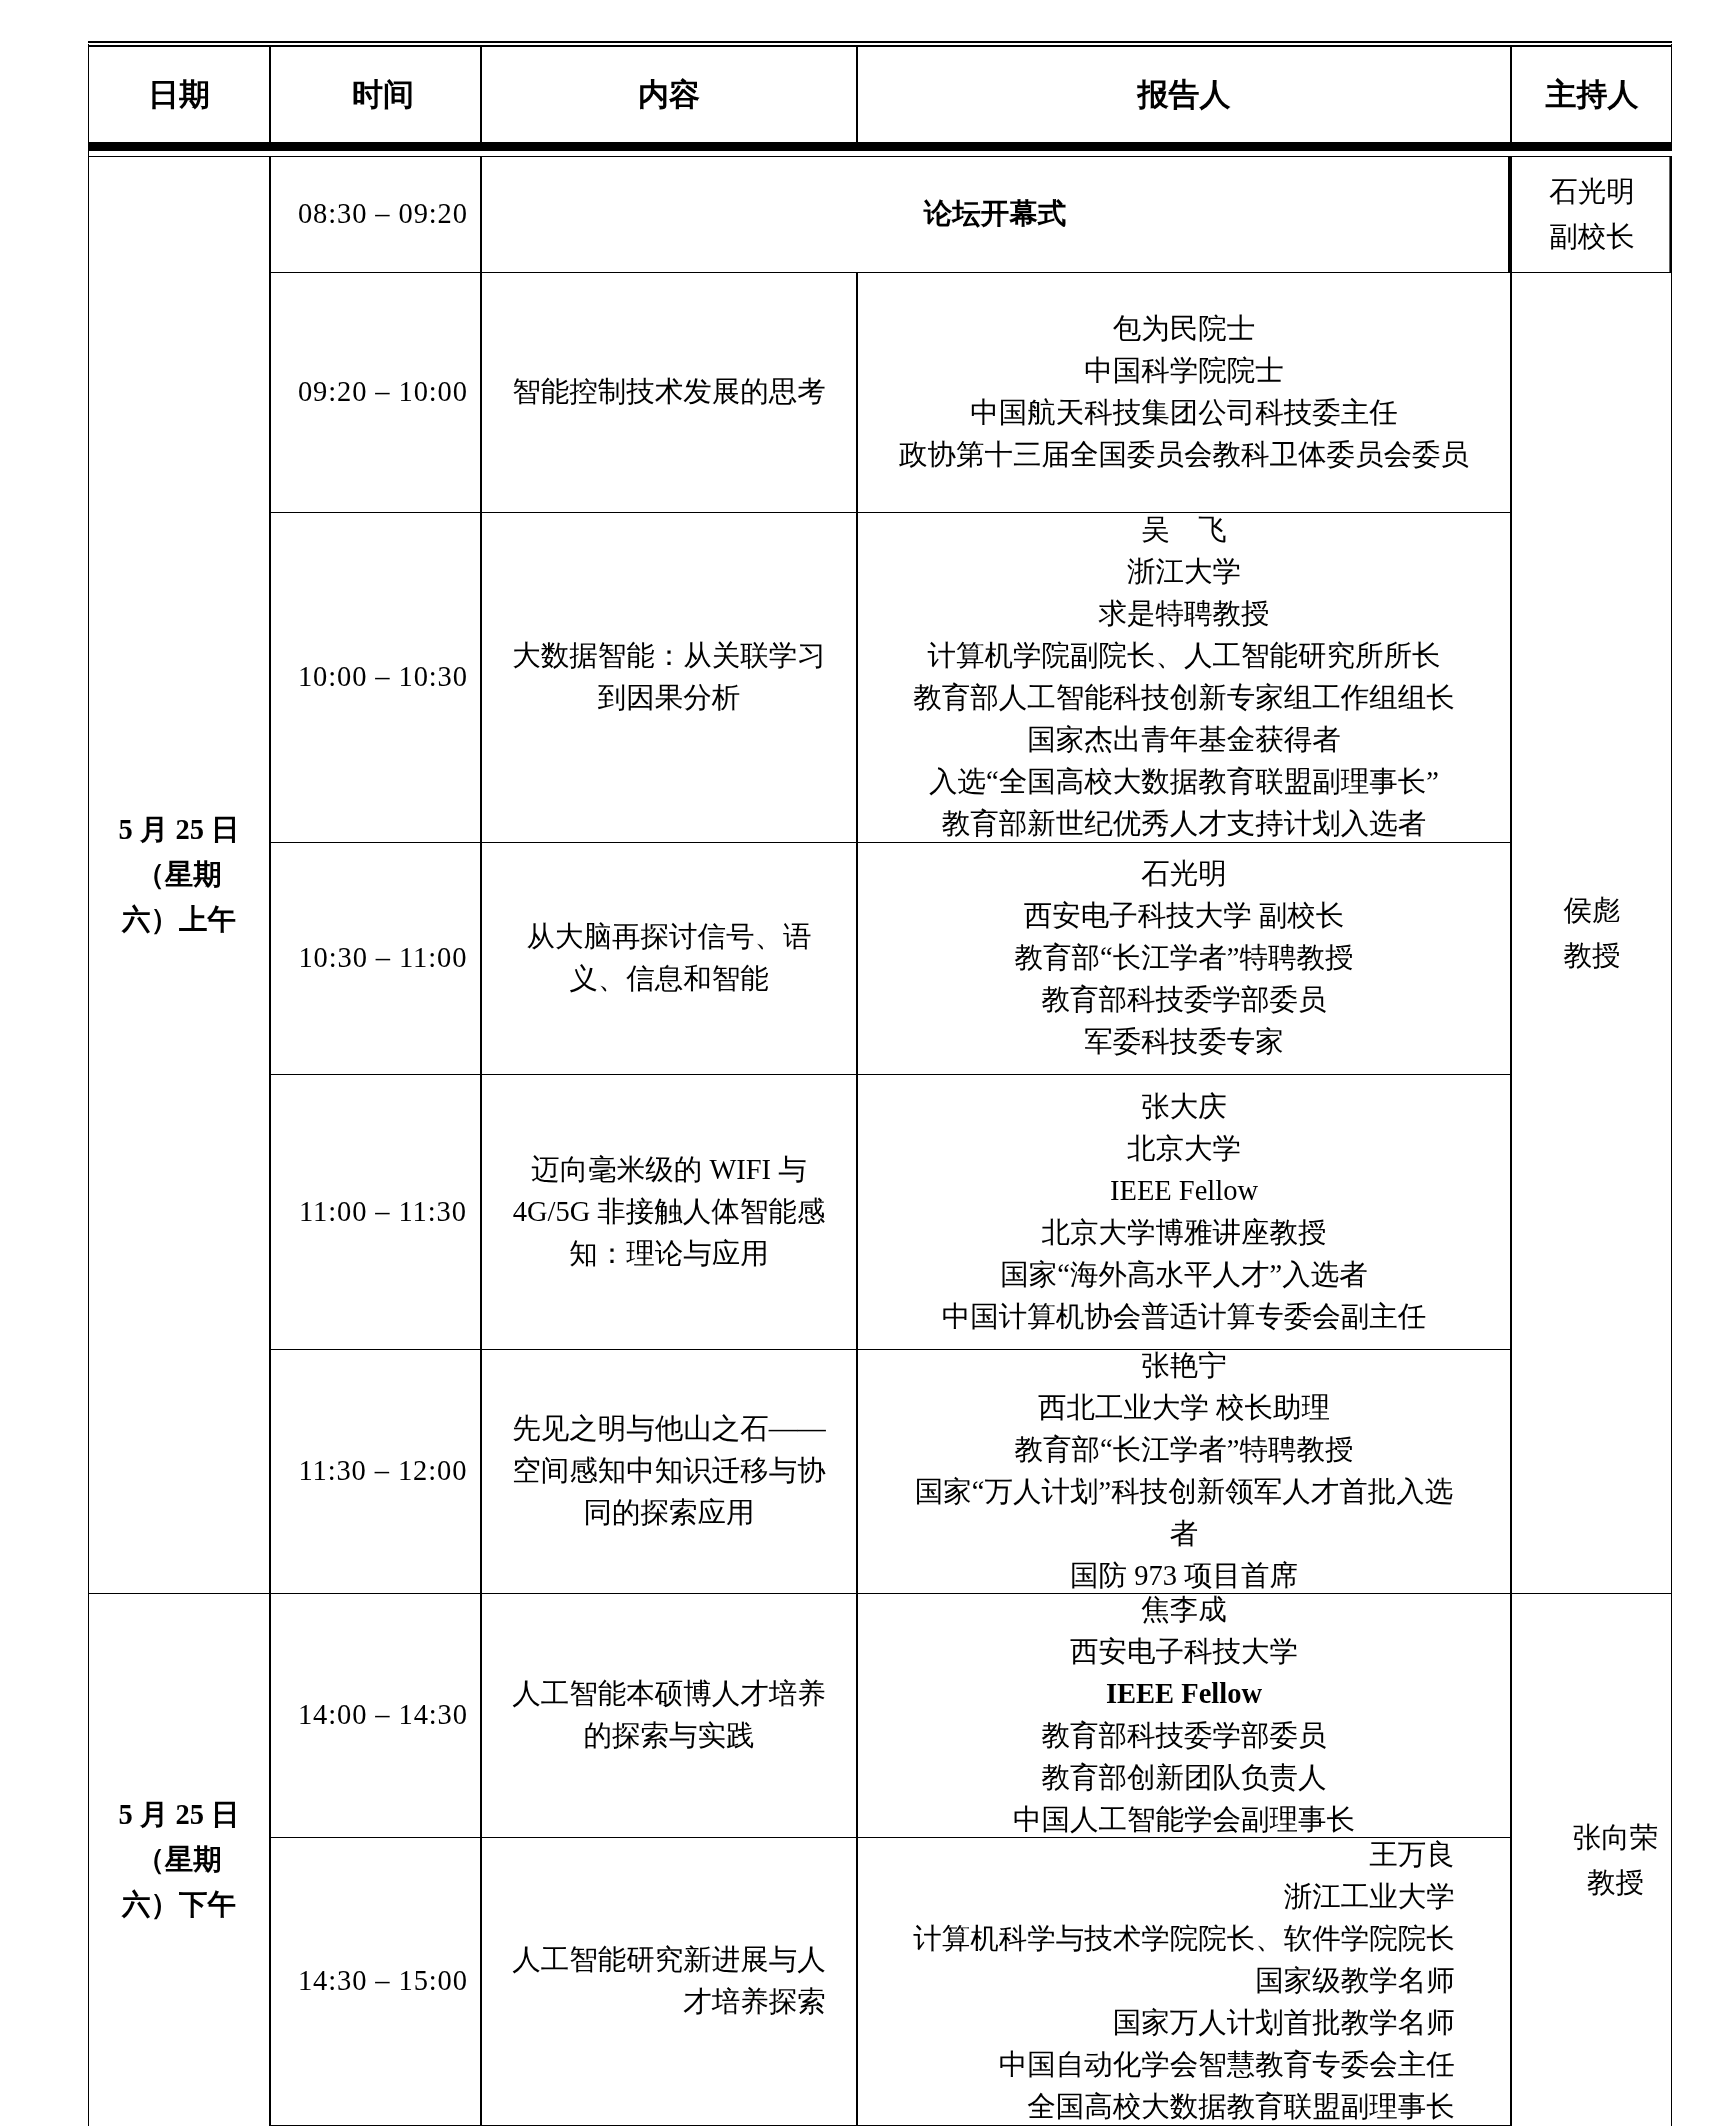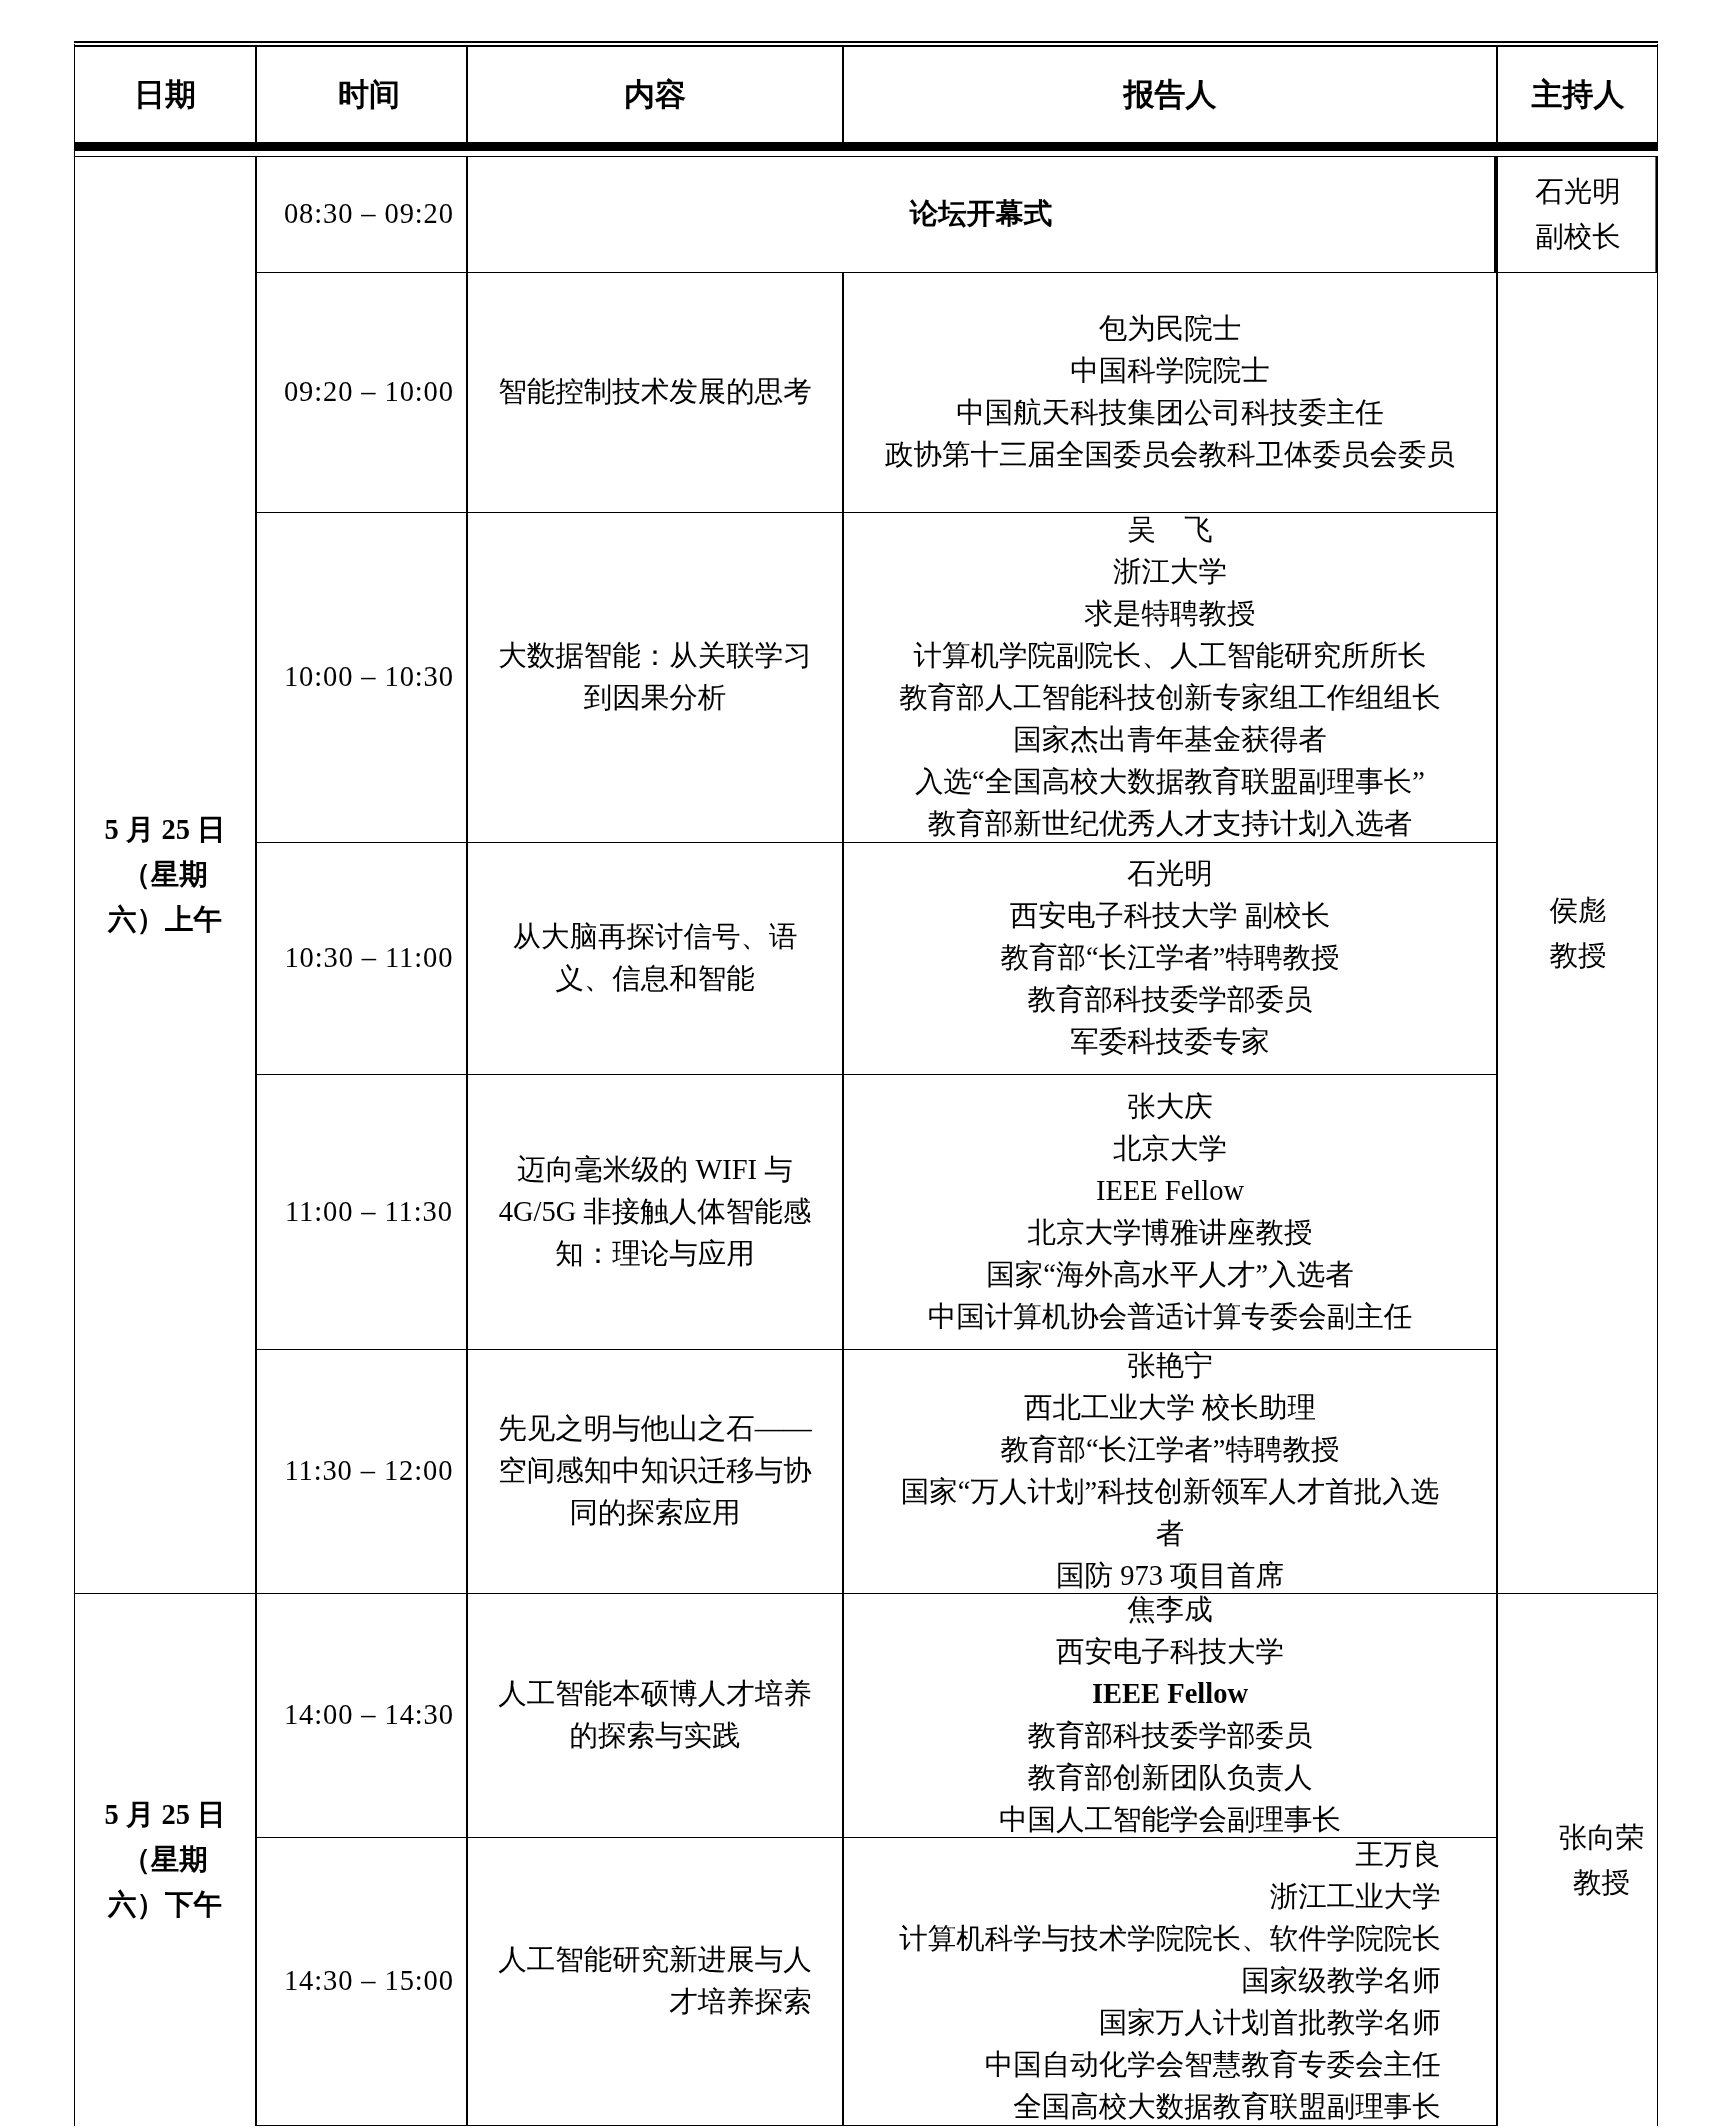--- a/index.html
+++ b/index.html
@@ -3,21 +3,21 @@
 <meta charset="utf-8">
 <style>
   html,body{margin:0;padding:0;}
   body{
     width:1729px;height:2128px;position:relative;
     background:#ffffff;color:#000000;
     font-family:"Liberation Serif","DejaVu Serif",serif;
     overflow:hidden;
   }
   .table-wrap{
-    position:absolute;left:74px;top:41px;width:1582px;
+    position:absolute;left:88px;top:41px;width:1582px;
     border-top:6px double #000;
     border-left:1.7px solid #000;
     border-right:1.7px solid #000;
     box-sizing:content-box;
   }
   .grid{
     display:grid;
     grid-template-columns:182px 211px 376px 654px 160px;
     grid-template-rows:95px 14.7px 116px 240px 330px 232px 275px 244px 244px 288px;
     width:1582px;

